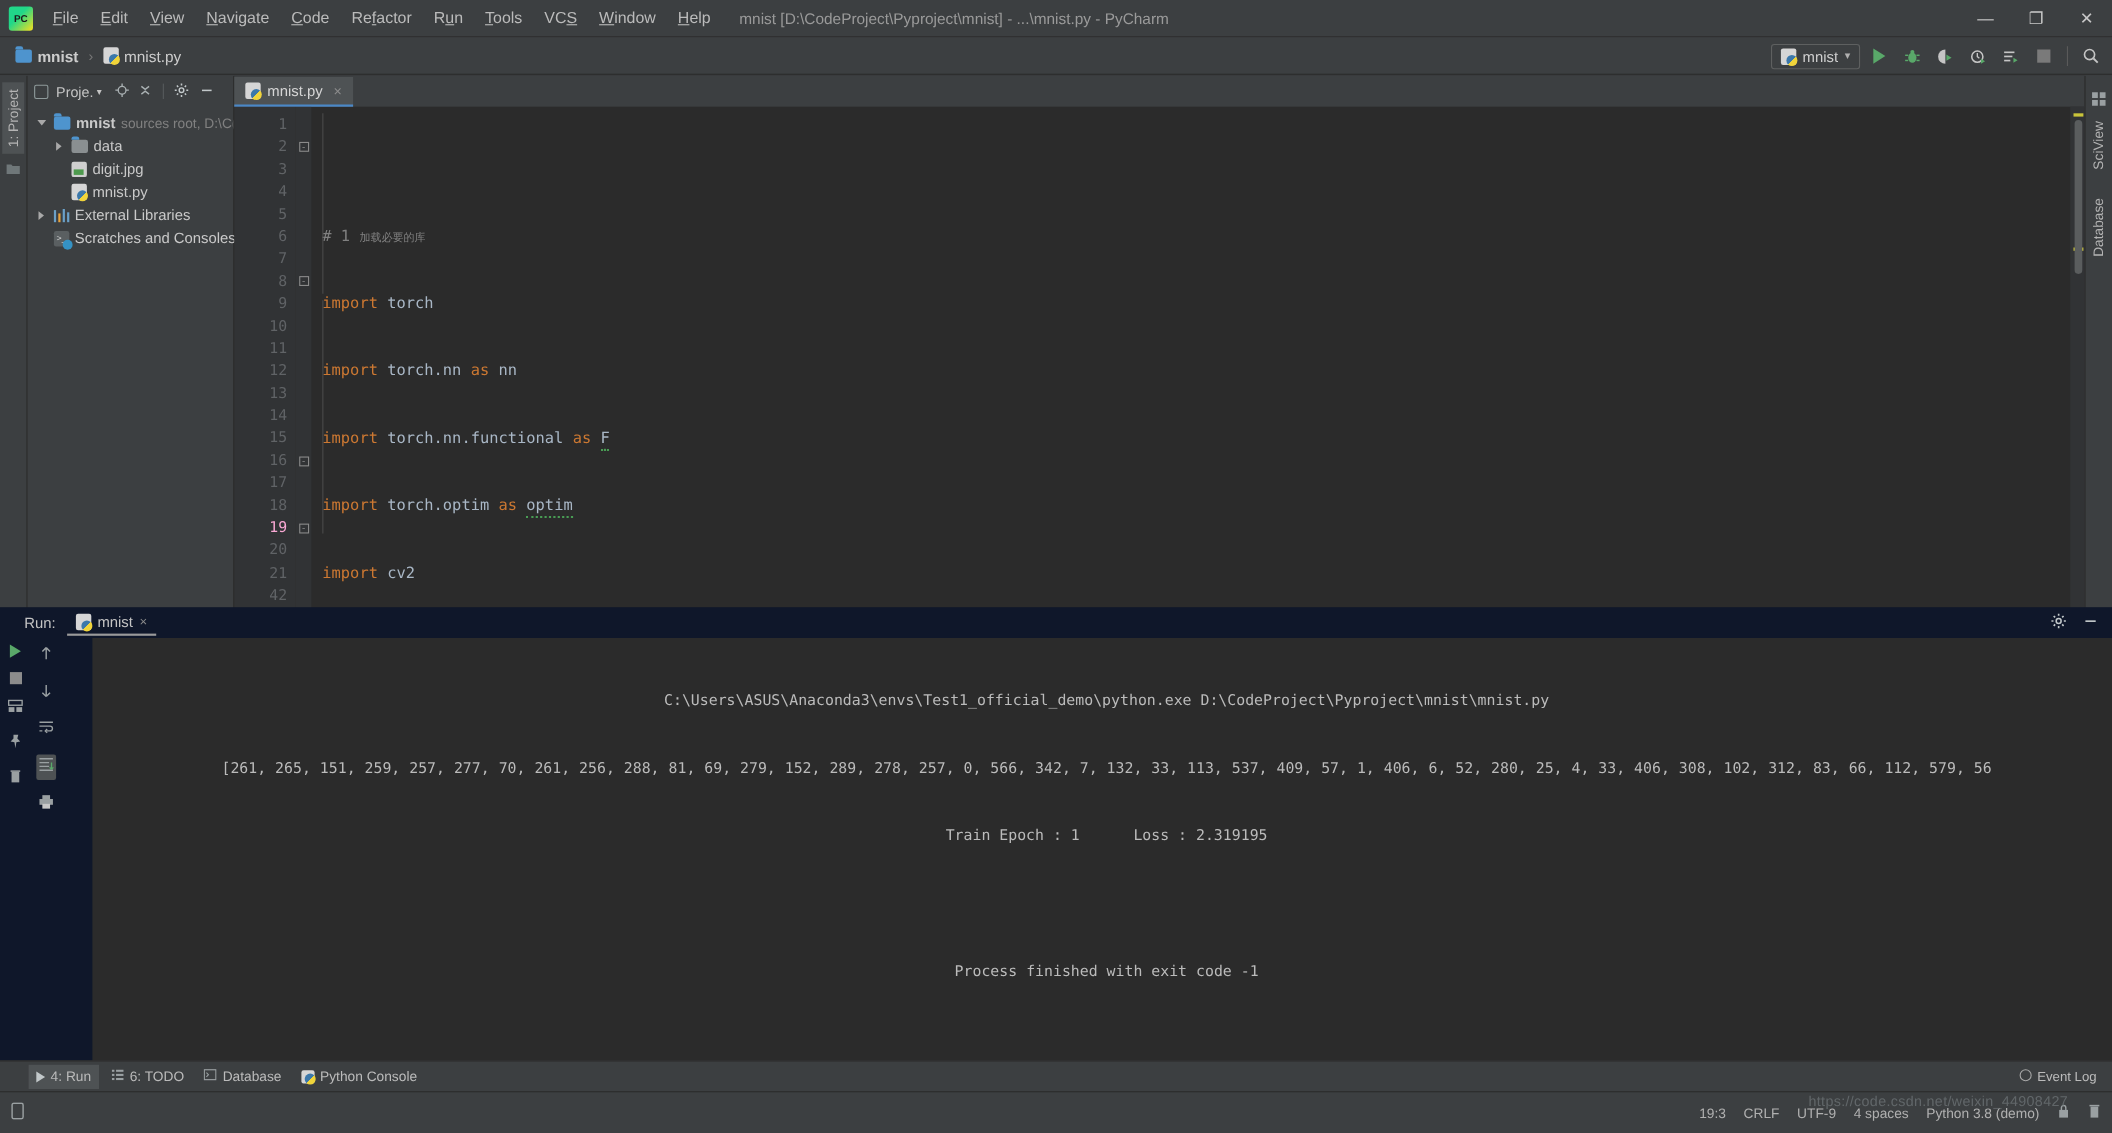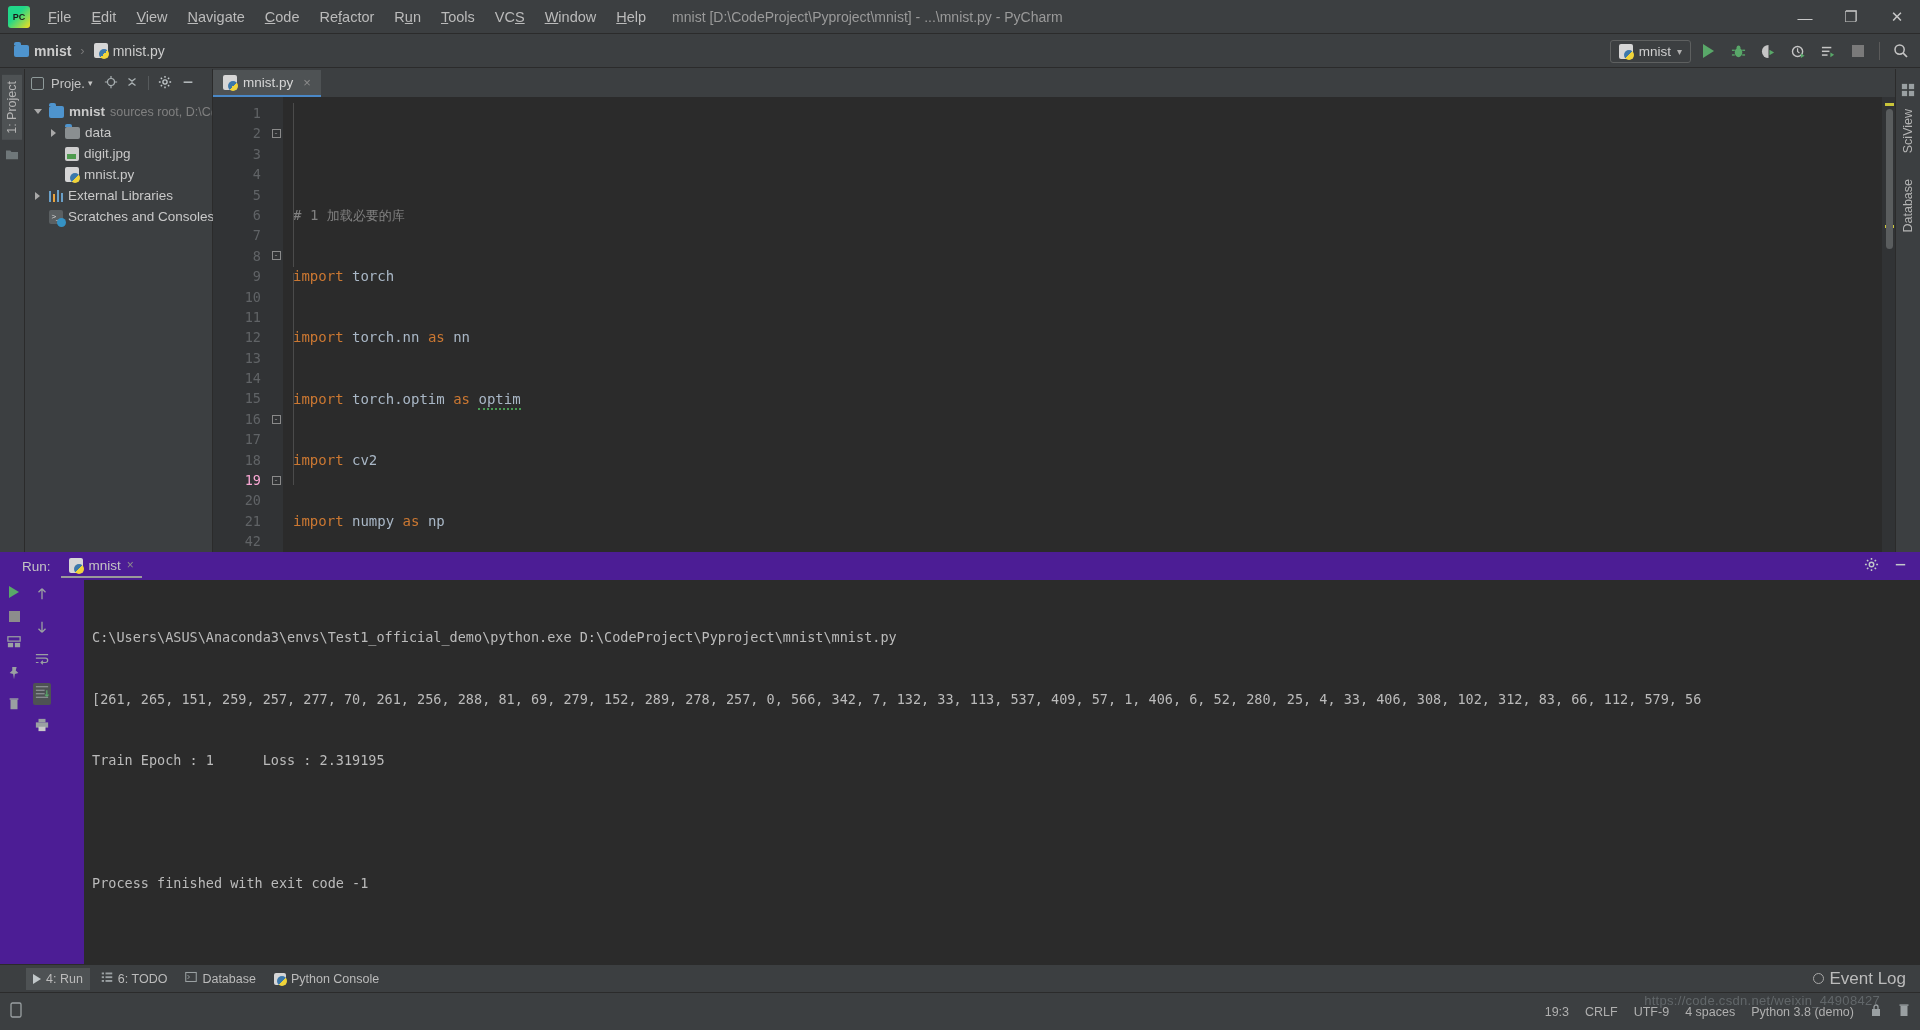--- a/index.html
+++ b/index.html
@@ -170,41 +170,41 @@
     overflow: hidden; position: relative;
   }
   .cl { height: 20.4px; }
   .cm { color: #808080; }
   .kw { color: #cc7832; }
   .st { color: #6a8759; }
   .nu { color: #6897bb; }
   .id { color: #a9b7c6; }
   .wavy { border-bottom: 2px dotted #6a8759; padding-bottom:1px; }
   .wavy2 { border-bottom: 2px dotted #499c54; padding-bottom:1px; }
-  .cjk { font-family: "DejaVu Sans", sans-serif; font-size: 13px; }
+  .cjk { font-family: "DejaVu Sans", sans-serif; font-size: 10px; }
   .indent-guide {
     position:absolute; top:6px; bottom:0; width:1px; background:#4b4b4b;
   }
 
   
   .markers {
     width: 13px; background: #313335; flex: none; position: relative;
   }
   .mk { position: absolute; right: 1px; width: 10px; height: 2px; }
   .vscroll {
     position:absolute; right: 2px; width: 7px; background: #5a5d5e; border-radius: 4px;
   }
   
   .rstrip {
     width: 25px; background: #3c3f41; border-left: 1px solid #2b2b2b;
     display: flex; flex-direction: column; align-items: center; padding-top: 8px; flex:none;
   }
   .runwrap {
     position: absolute; left: 0; right: 0; bottom: 40px; top: 552px;
-    background: #4c1d95; display: flex; flex-direction: column;
+    background: #0f172a; display: flex; flex-direction: column; text-align: center;
   }
   .run-head {
     height: 28px; display: flex; align-items: center; gap: 10px;
     padding-left: 22px; font-size: 13.5px; color: #c4c4c4; position: relative;
   }
   .run-tab {
     display:flex; align-items:center; gap:6px; padding: 3px 8px;
     border-bottom: 2px solid #9a9a9a;
   }
   .run-head-right { position: absolute; right: 12px; display:flex; gap:14px; align-items:center; }
@@ -230,21 +230,21 @@
   .toolbuttons {
     position: absolute; left: 0; right: 0; bottom: 38px; height: 28px;
     background: #3c3f41; display: flex; align-items: center; gap: 4px;
     padding-left: 26px; border-top: 1px solid #2b2b2b;
   }
   .tbtn {
     display:flex; align-items:center; gap:5px; font-size: 12.5px;
     color: #bbbbbb; padding: 4px 7px;
   }
   .tbtn.active { background: #4e5254; }
-  .eventlog { position:absolute; right: 14px; display:flex; align-items:center; gap:5px; font-size: 17px; }
+  .eventlog { position:absolute; right: 14px; display:flex; align-items:flex-start; gap:5px; font-size: 12px; }
   .statusbar {
     position: absolute; left: 0; right: 0; bottom: 0; height: 38px;
     background: #3c3f41; display: flex; align-items: center;
     border-top: 1px solid #2b2b2b; font-size: 12.5px; color: #b0b0b0;
   }
   .sb-right { position: absolute; right: 10px; display: flex; align-items: center; gap: 16px; }
   .watermark {
     position: absolute; right: 40px; bottom: 22px; font-size: 13px;
     color: #6e7477; opacity: .75; letter-spacing: .3px;
   }
@@ -507,20 +507,21 @@
             </div>
         </div>
 
         <div class="code">
           <span class="indent-guide" style="left:10px; top:6px; height:164px"></span>
           <span class="indent-guide" style="left:10px; top:176px; height:212px"></span>
 
           <div class="cl"><span class="cm">#</span> <span class="cm">1</span> <span class="cm cjk">加载必要的库</span></div>
           <div class="cl"><span class="kw">import</span> <span class="id">torch</span></div>
           <div class="cl"><span class="kw">import</span> <span class="id">torch.nn</span> <span class="kw">as</span> <span class="id">nn</span></div>
+          <div class="cl"><span class="kw">import</span> <span class="id">torch.nn.functional</span> <span class="kw">as</span> <span class="id wavy2">F</span></div>
           <div class="cl"><span class="kw">import</span> <span class="id">torch.optim</span> <span class="kw">as</span> <span class="id wavy2">optim</span></div>
           <div class="cl"><span class="kw">import</span> <span class="id">cv2</span></div>
           <div class="cl"><span class="kw">import</span> <span class="id">numpy</span> <span class="kw">as</span> <span class="id">np</span></div>
           <div class="cl">&nbsp;</div>
           <div class="cl"><span class="cm">#</span> <span class="cm">2</span> <span class="cm cjk">定义超参数（模型结构或优化策略）</span></div>
           <div class="cl"><span class="id">BATCH_SIZE</span> <span class="id">=</span> <span class="nu">16</span>  <span class="cm">#</span> <span class="cm cjk">每批处理的数据</span></div>
           <div class="cl"><span class="id">DEVICE</span> <span class="id">=</span> <span class="id">torch.device(</span><span class="st wavy">"cuda"</span> <span class="kw">if</span> <span class="id">torch.cuda.is_available()</span> <span class="kw">else</span> <span class="st">"cpu"</span><span class="id">)</span>  <span class="cm">#</span> <span class="cm cjk">决定是CPU还是GPU训练</span></div>
           <div class="cl"><span class="id">EPOCHS</span> <span class="id">=</span> <span class="nu">10</span>  <span class="cm">#</span> <span class="cm cjk">训练数据集的轮次</span></div>
           
           

